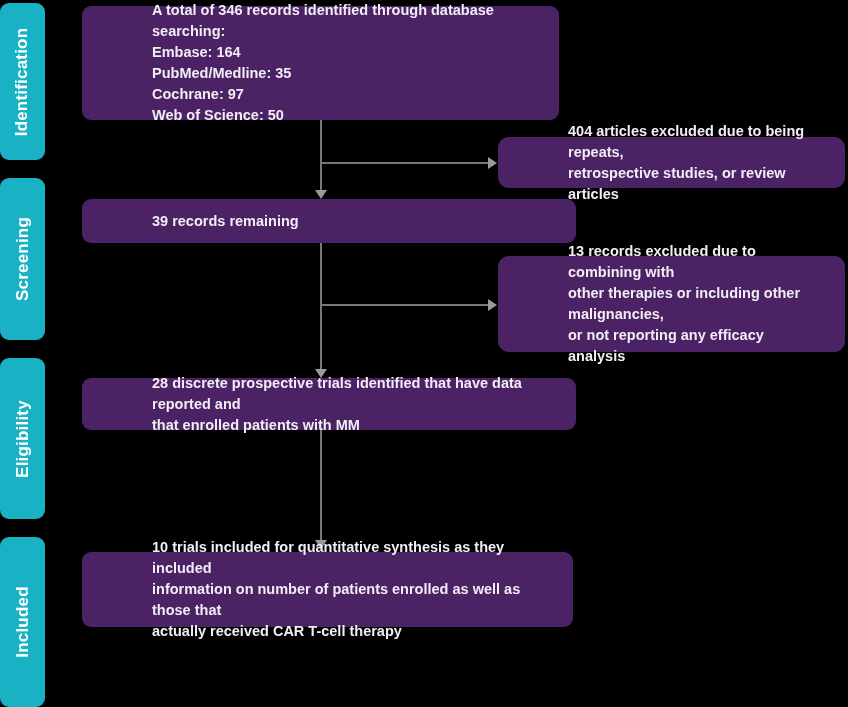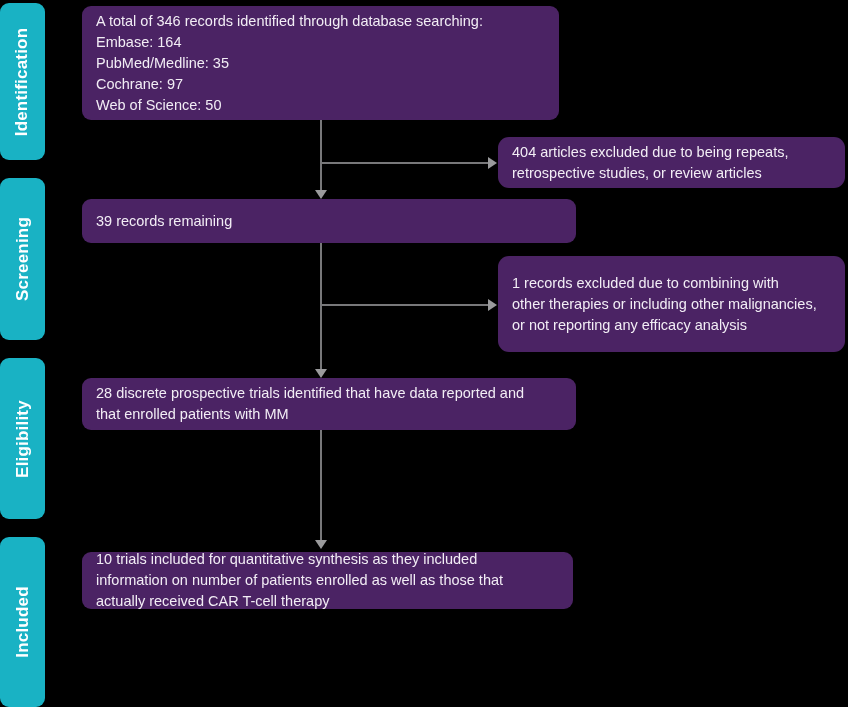--- a/index.html
+++ b/index.html
@@ -43,23 +43,24 @@
     background: #4B2364;
     border-radius: 11px;
     box-sizing: border-box;
     display: flex;
     align-items: center;
   }
   .box-text {
     color: #F2EDF5;
     font-size: 14.5px;
     line-height: 21px;
-    padding: 0 14px;
+    padding: 0 26px;
     white-space: pre-line;
-    font-weight: normal;
+    font-weight: bold;
+    margin-left: 44px;
   }
   .box.main {
     border-radius: 9px;
   }
 
   
   .vline {
     position: absolute;
     width: 2px;
     background: #78787A;
@@ -133,29 +134,29 @@
   <div class="box" style="left:498px; top:137px; width:347px; height:51px;">
     <span class="box-text">404 articles excluded due to being repeats,
 retrospective studies, or review articles</span>
   </div>
 
   <div class="box main" style="left:82px; top:199px; width:494px; height:44px;">
     <span class="box-text">39 records remaining</span>
   </div>
 
   <div class="box" style="left:498px; top:256px; width:347px; height:96px;">
-    <span class="box-text">1 records excluded due to combining with
+    <span class="box-text">13 records excluded due to combining with
 other therapies or including other malignancies,
 or not reporting any efficacy analysis</span>
   </div>
 
   <div class="box main" style="left:82px; top:378px; width:494px; height:52px;">
     <span class="box-text">28 discrete prospective trials identified that have data reported and
 that enrolled patients with MM</span>
   </div>
 
-  <div class="box main" style="left:82px; top:552px; width:491px; height:57px;">
+  <div class="box main" style="left:82px; top:552px; width:491px; height:75px;">
     <span class="box-text">10 trials included for quantitative synthesis as they included
 information on number of patients enrolled as well as those that
 actually received CAR T-cell therapy</span>
   </div>
 
 </div>
 
 </body></html>

